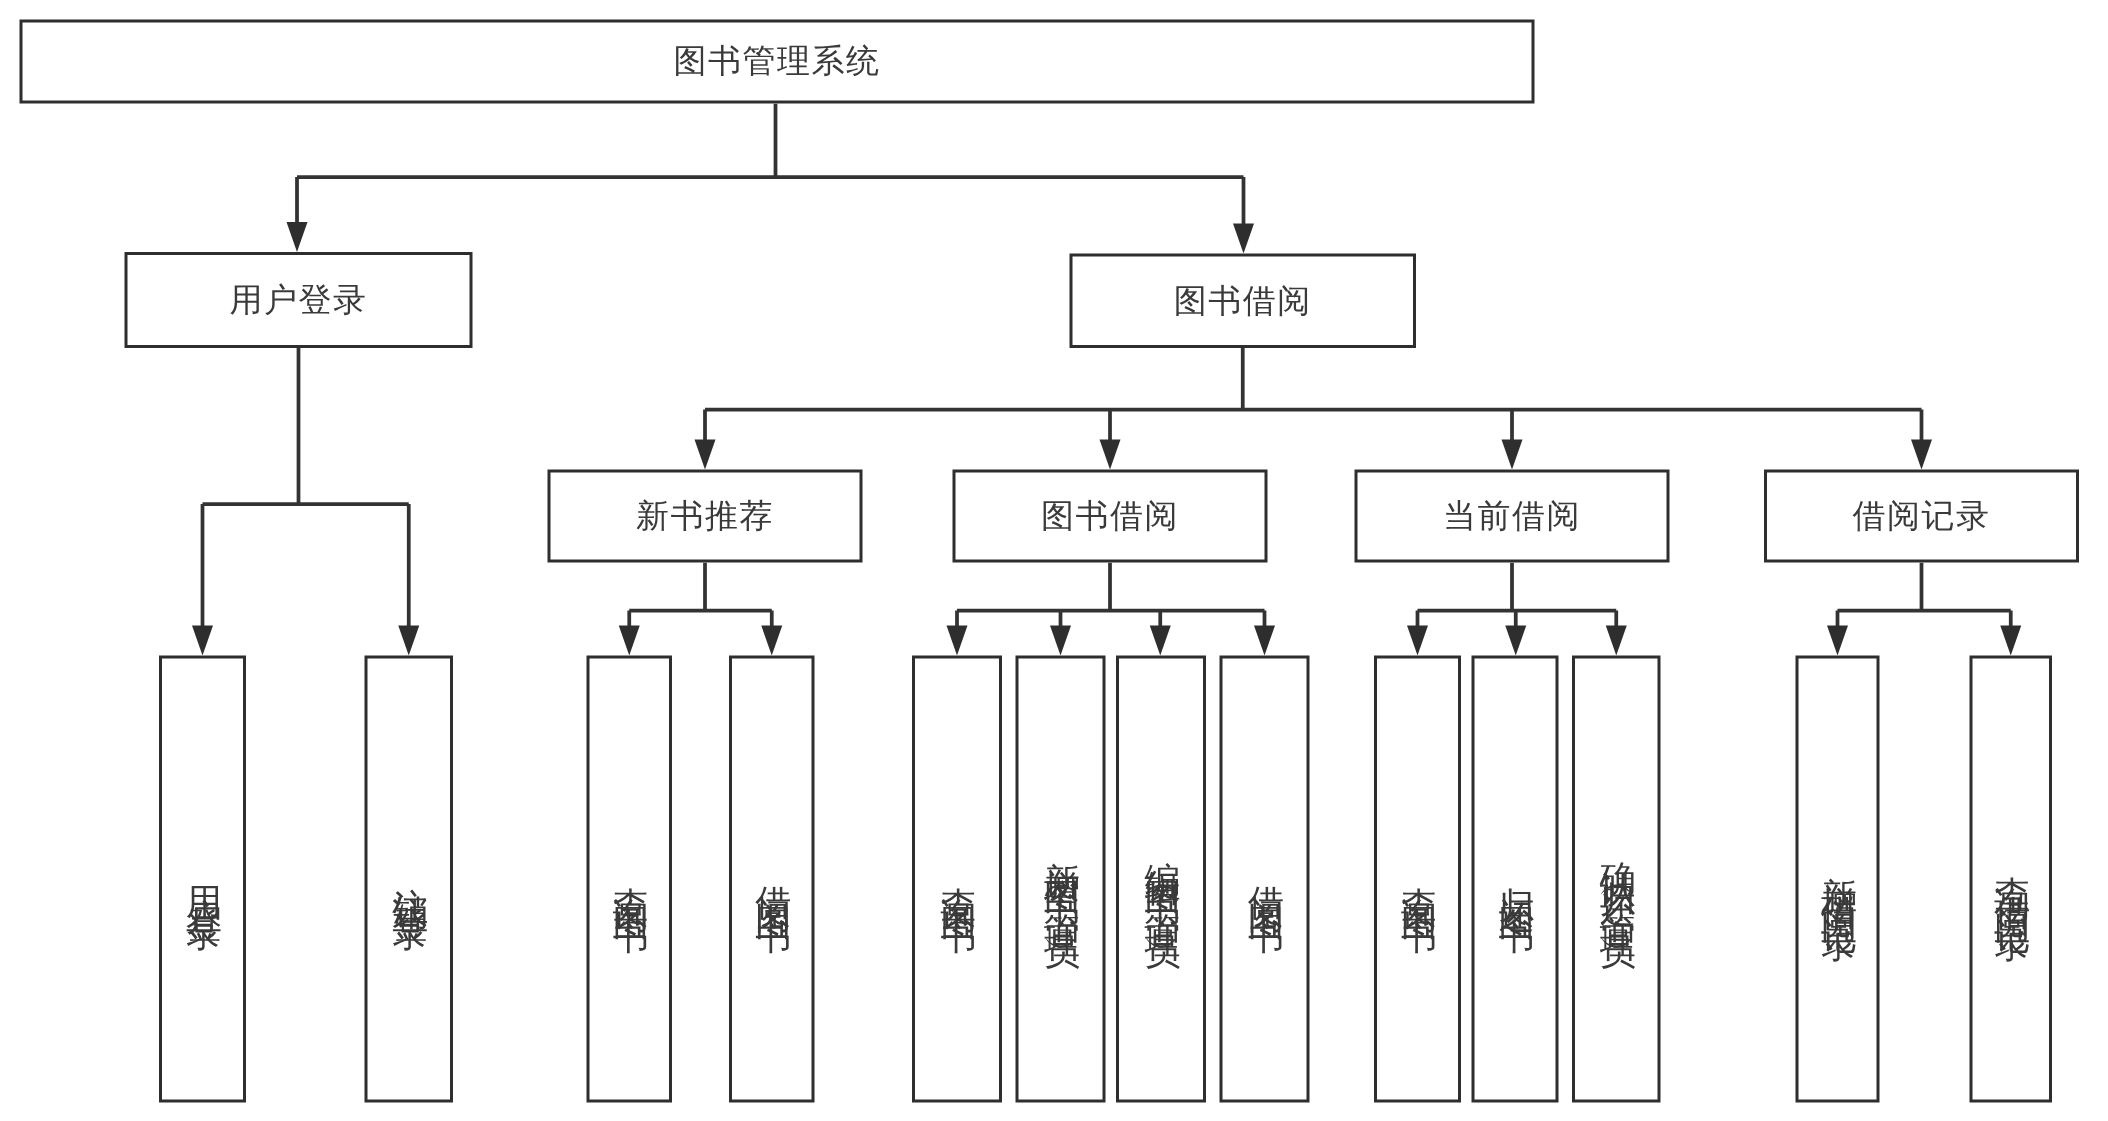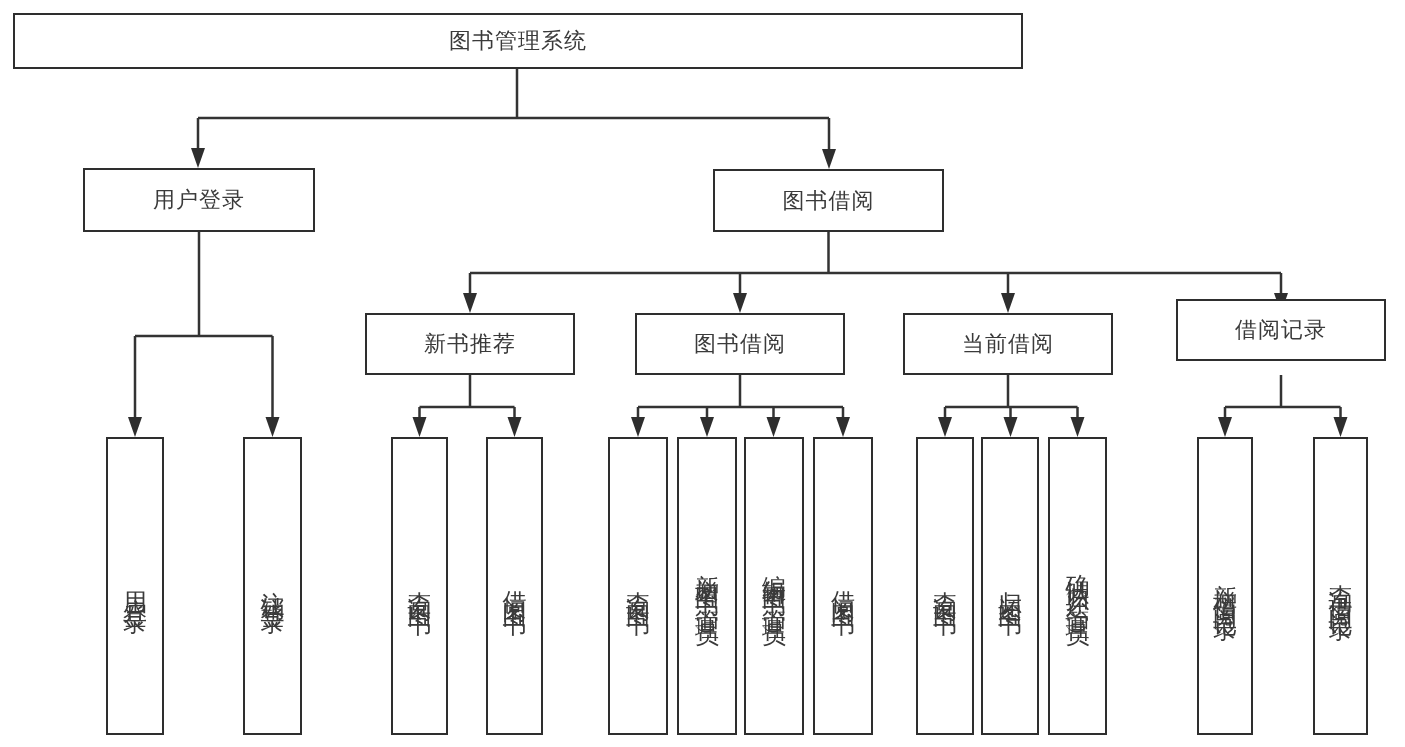--- a/index.html
+++ b/index.html
@@ -126,21 +126,21 @@
   </svg>
 
   <div class="hbox" style="left:13px; top:13px; width:1010px; height:56px;">图书管理系统</div>
 
   <div class="hbox" style="left:83px; top:168px; width:232px; height:64px;">用户登录</div>
   <div class="hbox" style="left:713px; top:169px; width:231px; height:63px;">图书借阅</div>
 
   <div class="hbox" style="left:365px; top:313px; width:210px; height:62px;">新书推荐</div>
   <div class="hbox" style="left:903px; top:313px; width:210px; height:62px;">当前借阅</div>
   <div class="hbox" style="left:635px; top:313px; width:210px; height:62px;">图书借阅</div>
-  <div class="hbox" style="left:1176px; top:299px; width:210px; height:62px;">借阅记录</div>
+  <div class="hbox" style="left:1176px; top:313px; width:210px; height:62px;">借阅记录</div>
 
   <div class="leaf" style="left:106px; width:58px;">
     <span>用户登录</span>
   </div>
   <div class="leaf" style="left:243px; width:59px;">
     <span>注销登录</span>
   </div>
 
   <div class="leaf" style="left:391px; width:57px;">
     <span>查询图书</span>

